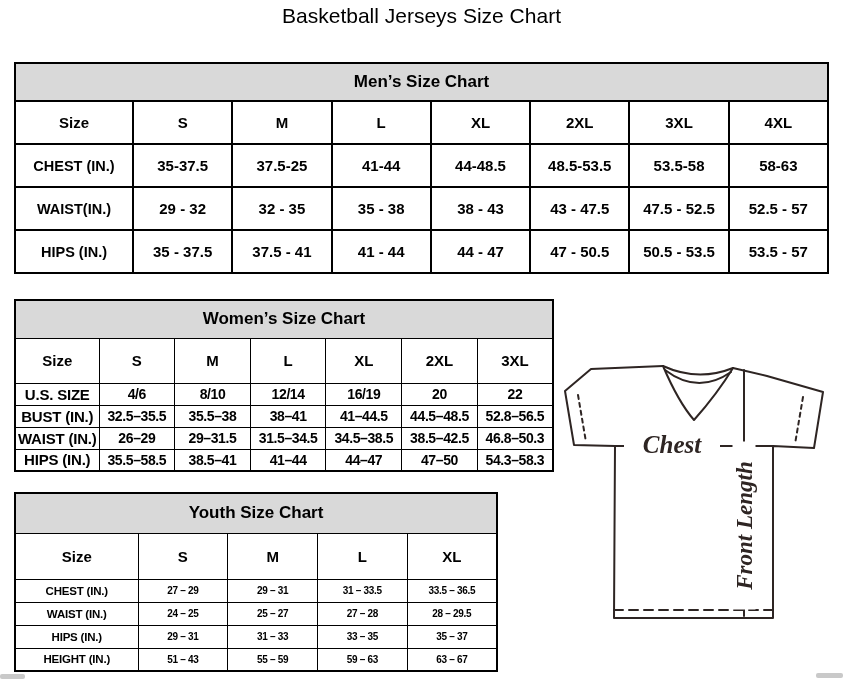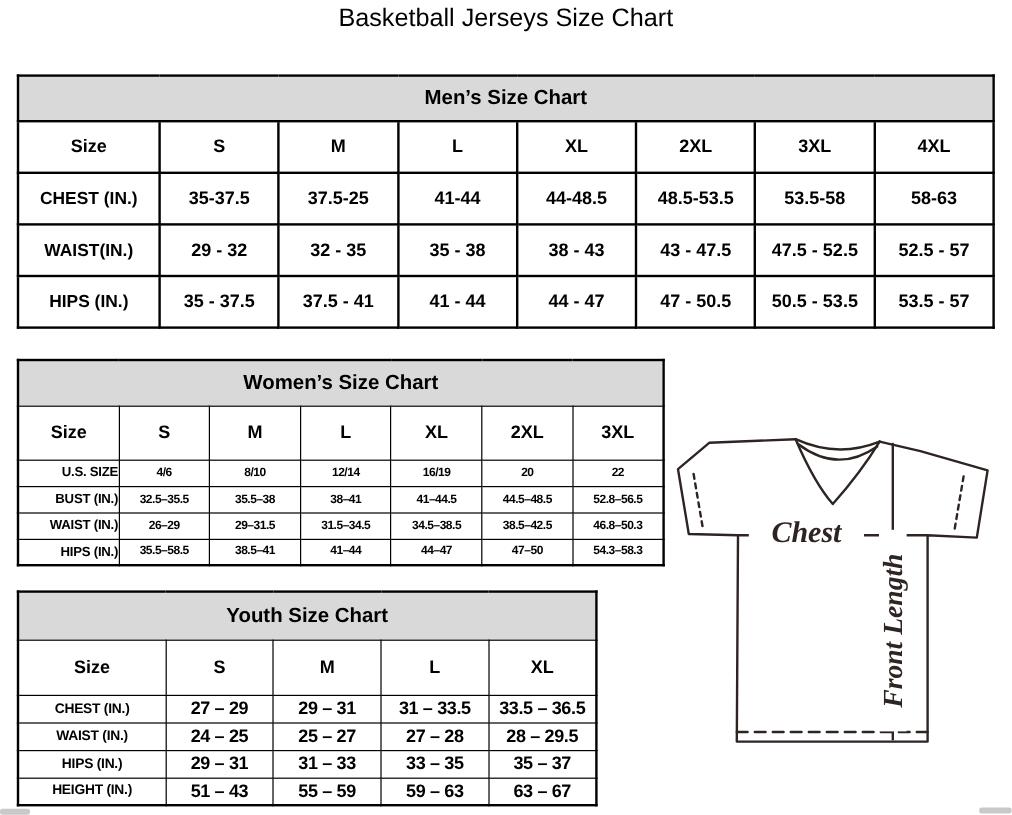--- a/index.html
+++ b/index.html
@@ -37,30 +37,30 @@
   table.men tr.title-row{height:38px;padding-left:22px;}
   table.men tr{height:43px;}
   table.men th.colhead,table.men td{font-size:15px;}
   table.men td.rowlabel{font-size:14.5px;}
   
   table.women{width:540px;}
   table.women tr.title-row{height:38px;}
   table.women tr.head-row{height:45px;}
   table.women tr.data-row{height:22px;}
   table.women th.colhead{font-size:15px;}
-  table.women td.rowlabel{font-size:11px;letter-spacing:-0.2px;text-align:right;}
-  table.women td.val{font-size:10px;letter-spacing:-0.4px;}
+  table.women td.rowlabel{font-size:15px;letter-spacing:-0.2px;}
+  table.women td.val{font-size:14px;letter-spacing:-0.4px;}
   
   table.youth{width:484px;}
   table.youth tr.title-row{height:40px;}
   table.youth tr.head-row{height:46px;}
   table.youth tr.data-row{height:23px;}
   table.youth th.colhead{font-size:15px;}
   table.youth td.rowlabel{font-size:11.5px;letter-spacing:-0.2px;}
-  table.youth td.val{font-size:15px;letter-spacing:-0.3px;}
+  table.youth td.val{font-size:10px;letter-spacing:-0.3px;}
   
   #jersey-diagram{left:558px;top:358px;width:275px;height:270px;color:var(--diagram-stroke);}
   #jersey-diagram svg{position:absolute;left:0;top:0;}
   .diagram-label{
     position:absolute;background:#ffffff;color:var(--diagram-stroke);
     font-family:"Liberation Serif","DejaVu Serif",serif;
     font-style:italic;font-weight:bold;text-align:center;line-height:1;
   }
   #chest-label{left:66px;top:74px;width:96px;font-size:25px;text-align:center;}
   #front-length-label{

